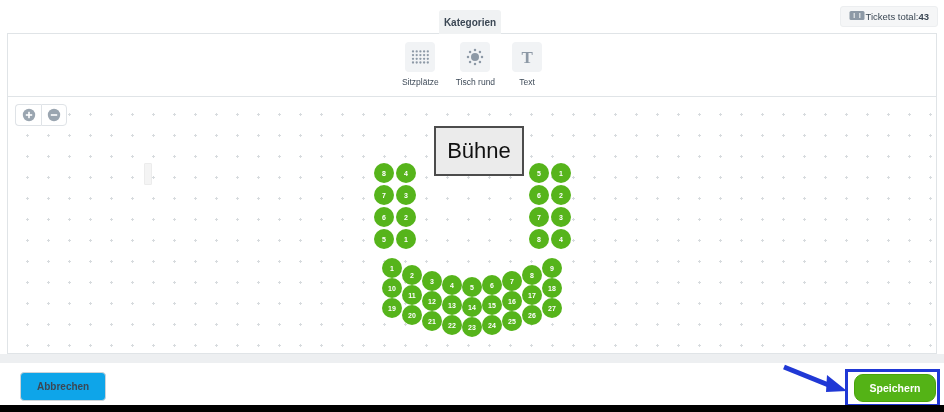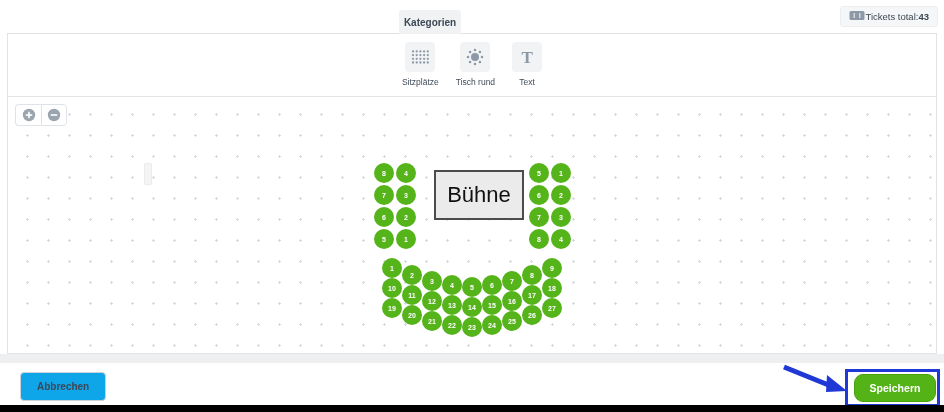--- a/index.html
+++ b/index.html
@@ -1,21 +1,21 @@
 <!DOCTYPE html>
 <html><head>
 <meta charset="utf-8">
 <style>
   * { margin:0; padding:0; box-sizing:border-box; }
   html,body { width:944px; height:412px; background:#fff; font-family:"Liberation Sans", sans-serif; }
   .app { position:relative; width:944px; height:412px; background:#fff; overflow:hidden; }
 
   
   .tab { position:absolute; z-index:3; font-size:10px; font-weight:bold; color:#3b4754;
-         display:flex; align-items:center; justify-content:center; cursor:pointer; }
+         display:flex; align-items:center; justify-content:center; cursor:pointer;margin-left:40px; }
   .tab-inactive { left:399px; top:10px; width:62px; height:24px; background:#f0f2f3; border-radius:3px 3px 0 0; }
   .tab-active { left:475px; top:8px; width:70px; height:26px; background:#fff;
                 border:1px solid #dfe3e7; border-bottom:none; border-radius:4px 4px 0 0; color:#5ab615; }
   .tickets-badge { position:absolute; right:6px; top:6px; height:21px; padding:0 8px;
                    background:#f5f6f7; border:1px solid #eceef0; border-radius:3px;
                    display:flex; align-items:center; font-size:9.5px; color:#3b4754; }
   .tickets-badge b { font-weight:bold; }
 
   
   .toolbar { position:absolute; left:7px; top:33px; width:930px; height:64px; background:#fff;
@@ -32,21 +32,21 @@
             border:1px solid #e0e4e7; border-top:none;
             background-image:radial-gradient(circle, #d7dbde 1.1px, transparent 1.3px);
             background-size:21px 21px; background-position:9px 7px; }
   .zoom-group { position:absolute; left:7px; top:7px; display:flex; }
   .zoom-btn { width:26px; height:22px; background:#fff; border:1px solid #dfe3e7;
               display:flex; align-items:center; justify-content:center; cursor:pointer; }
   .zoom-btn:first-child { border-radius:4px 0 0 4px; border-right:none; }
   .zoom-btn:last-child { border-radius:0 4px 4px 0; }
   .stage { position:absolute; left:426px; top:29px; width:90px; height:50px; background:#ebebeb;
            border:2px solid #4c4c4c; display:flex; align-items:center; justify-content:center;
-           font-size:22px; color:#111; cursor:move;margin-top:44px; }
+           font-size:22px; color:#111; cursor:move; }
   .artifact { position:absolute; left:136px; top:66px; width:8px; height:22px;
               background:#f4f4f4; border:1px solid #ececec; border-radius:1px; }
   .seat { position:absolute; width:20px; height:20px; border-radius:50%;
           display:flex; align-items:center; justify-content:center;
           color:#fff; font-size:7px; font-weight:bold; cursor:pointer; }
 
   
   .footer-strip { position:absolute; left:0; top:354px; width:944px; height:9px; background:#edeff1; }
   .btn-cancel { position:absolute; left:20px; top:372px; padding:8px 16px; background:#0ea5e9;
                 border:1px solid #ccd3d8; border-radius:4px; font-family:"Liberation Sans", sans-serif;

